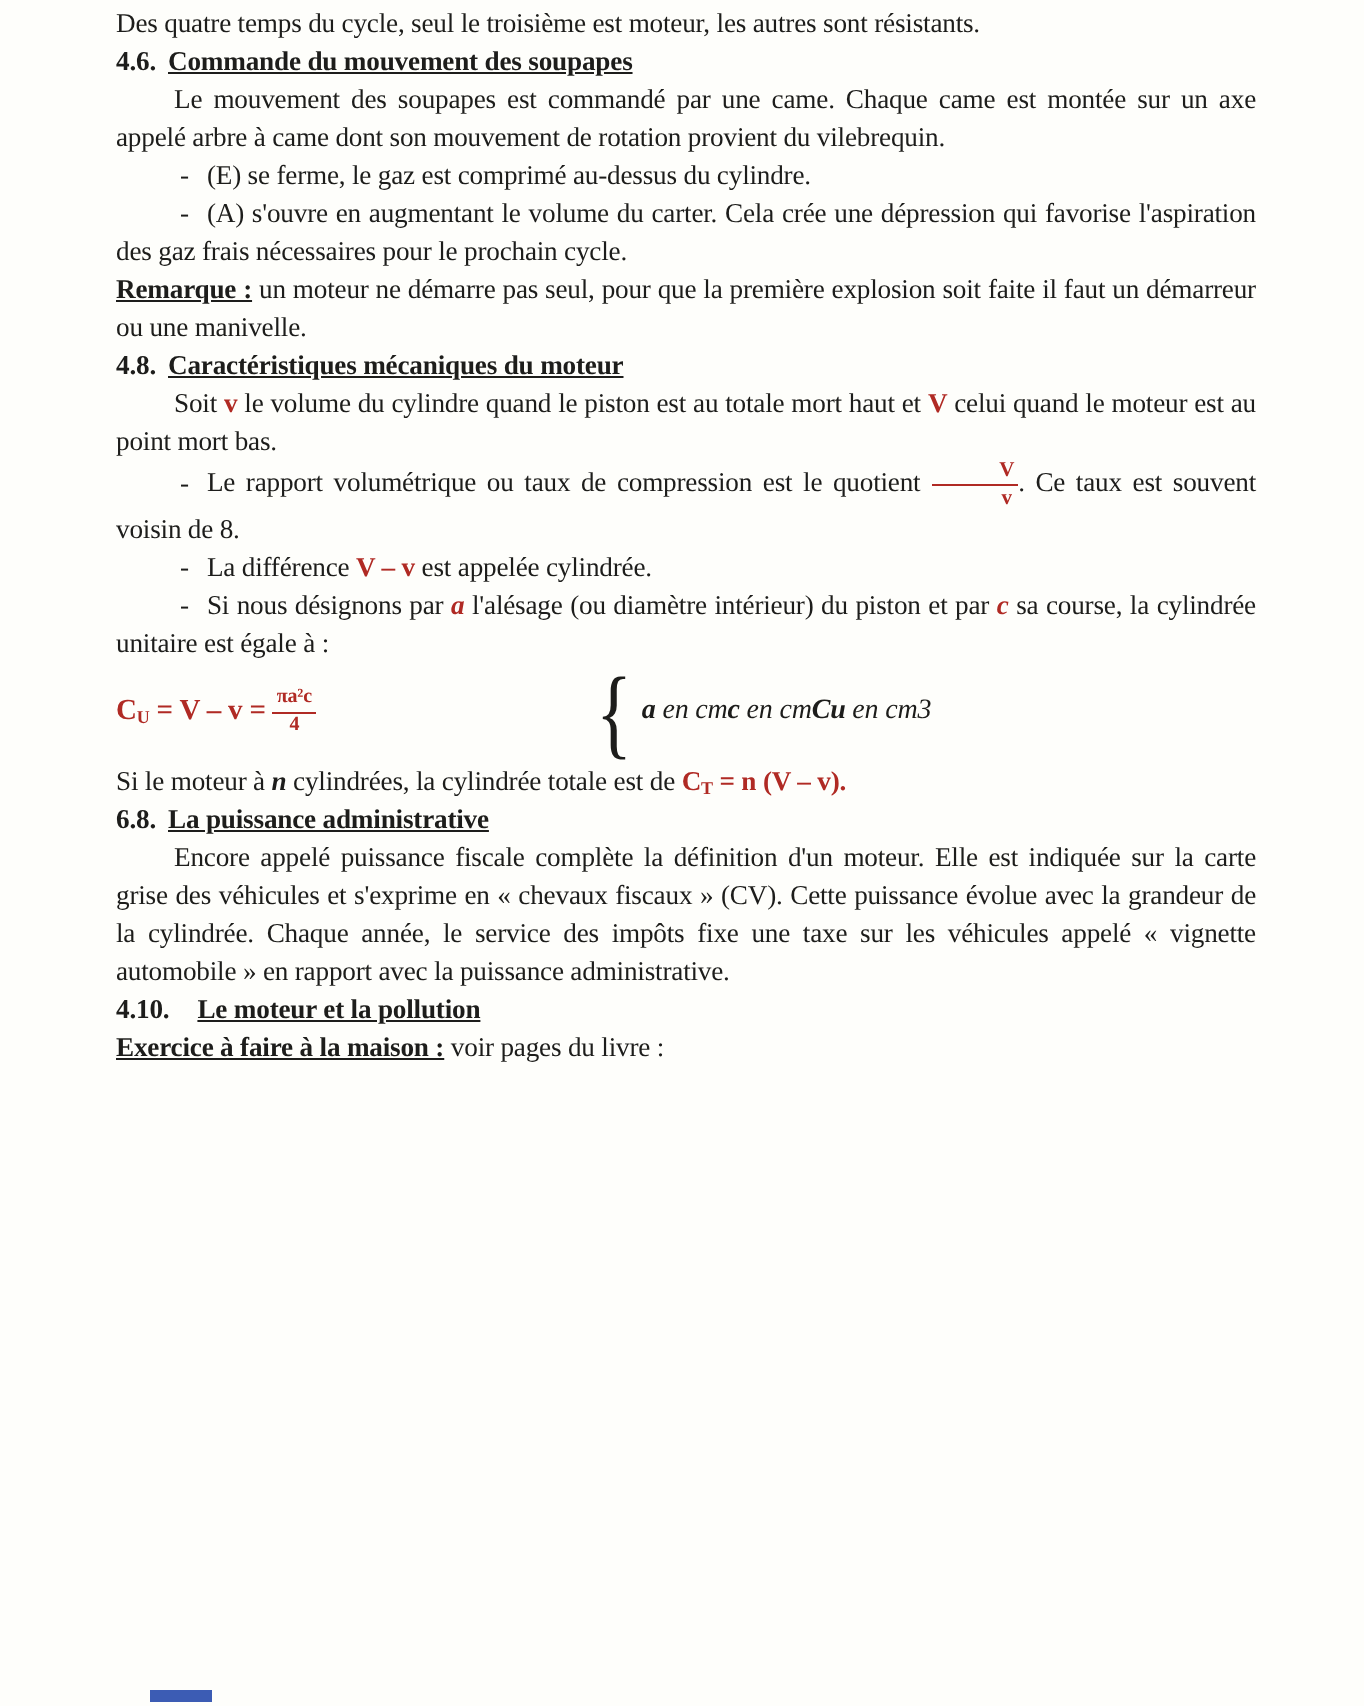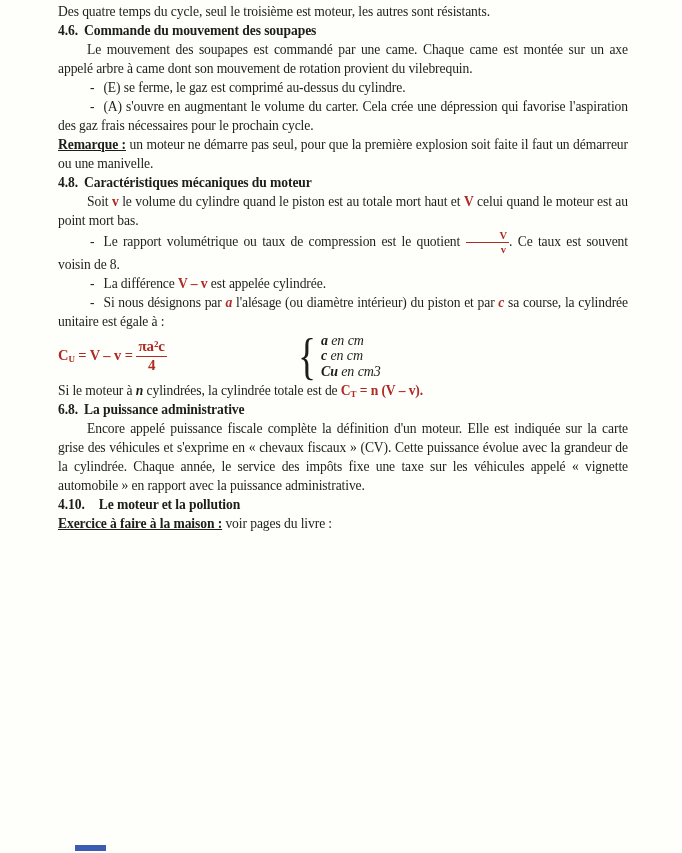--- a/index.html
+++ b/index.html
@@ -12,40 +12,40 @@
     font-size:13.6px; line-height:19px; letter-spacing:-0.1px;
   }
   .doc { position:absolute; left:58px; top:2px; width:570px; }
   p.block { margin:0; }
   .justify { text-align:justify; }
   .indent { text-indent:29px; }
   .bullet { text-indent:32px; }
   .dash { padding-right:9px; }
   .heading { margin:0; }
   .h-num { font-weight:bold; }
-  .h-title { font-weight:bold; margin-left:6px;margin-top:44px; }
+  .h-title { font-weight:bold; text-decoration:underline; margin-left:6px;margin-top:44px; }
   .wide .h-title { margin-left:14px; }
   .run {}
   .rn-bu { font-weight:bold; text-decoration:underline;text-align:center; }
   .rn-i { font-style:italic; }
   .rn-bi { font-weight:bold; font-style:italic; }
   .rn-rb { color:var(--red); font-weight:bold; }
   .rn-rbi { color:var(--red); font-weight:bold; font-style:italic; }
   sub.run { font-size:9px; line-height:0; vertical-align:-2px; }
   .frac { display:inline-block; vertical-align:middle; text-align:center;
           line-height:1.05; font-size:10.5px; font-weight:bold; }
   .frac .num { display:block; border-bottom:1.2px solid currentColor; padding:0 2px 1px; }
   .frac .den { display:block; padding-top:1px; }
   .formula-row { display:flex; align-items:center; margin:1px 0; min-height:48px; }
   .formula-left { width:237px; color:var(--red); font-weight:bold; font-size:14.5px; }
-  .formula-left .frac { font-size:15px; }
+  .formula-left .frac { font-size:10px; }
   .brace-group { display:flex; align-items:center; }
   .brace { font-size:50px; font-weight:300; line-height:48px;
            transform:scaleX(0.75); margin-right:2px; color:var(--ink); }
-  .brace-items { display:flex; flex-direction:column; font-size:14px;
+  .brace-items { display:flex; flex-direction:row; font-size:14px;
                  line-height:15.5px; font-style:italic; }
   .blue-bar { position:absolute; left:75px; top:845px; width:31px; height:6px; }
 </style>
 </head>
 <body style="background: rgb(254, 254, 251); color: rgb(29, 29, 27);">
 
 <div class="doc" id="doc">
     <p class="block"><span class="run ">Des quatre temps du cycle, seul le troisième est moteur, les autres sont résistants.</span></p>
     <p class="block heading"><span class="h-num">4.6.</span><span class="h-title">Commande du mouvement des soupapes</span></p>
     <p class="block justify indent"><span class="run ">Le mouvement des soupapes est commandé par une came. Chaque came est montée sur un axe appelé arbre à came dont son mouvement de rotation provient du vilebrequin.</span></p>

